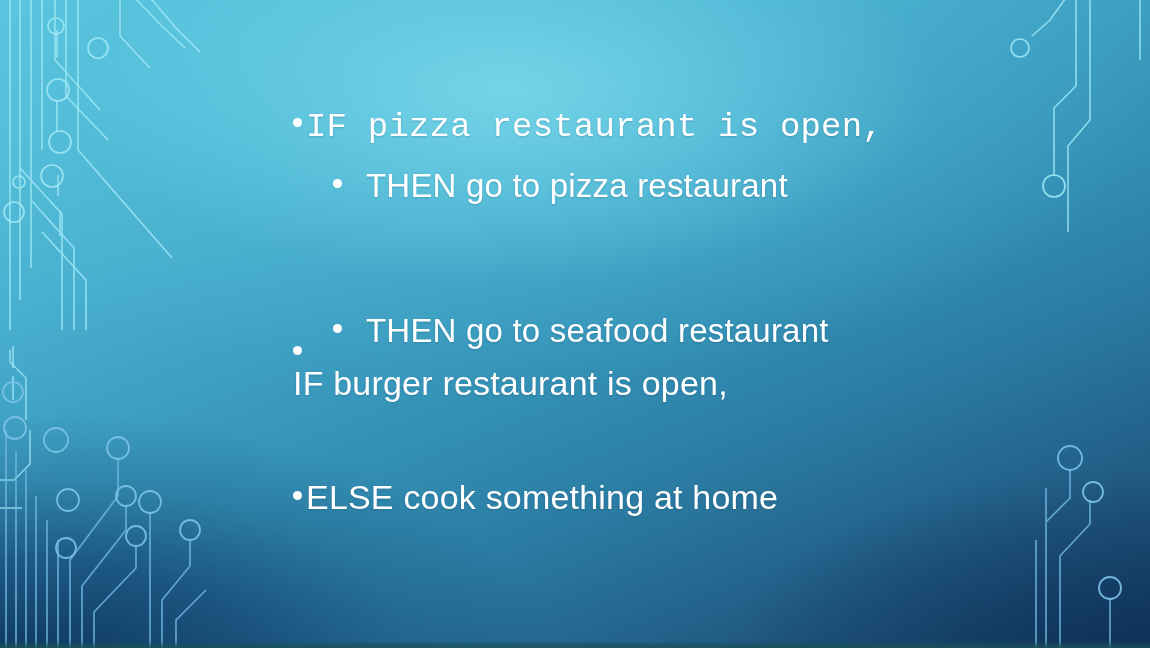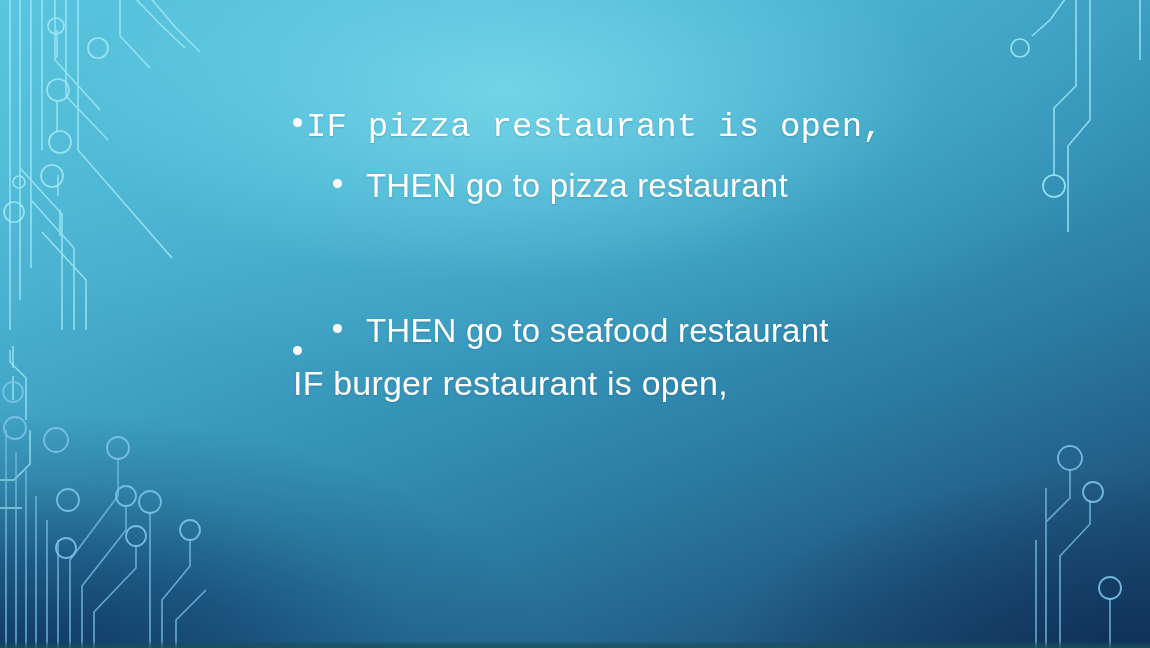--- a/index.html
+++ b/index.html
@@ -251,15 +251,19 @@
       <span class="dot"></span>
       <span class="txt">THEN go to seafood restaurant</span>
     </div>
 
     <div class="bullet-line lvl1" style="top:355px;flex-direction:column;">
       <span class="dot"></span>
       <span class="txt">IF burger restaurant is open,</span>
     </div>
 
 
+    <div class="bullet-line lvl1" style="top:478px;">
+      <span class="dot"></span>
+      <span class="txt">ELSE cook something at home</span>
+    </div>
 
   </div>
 </div>
 
 </body></html>

